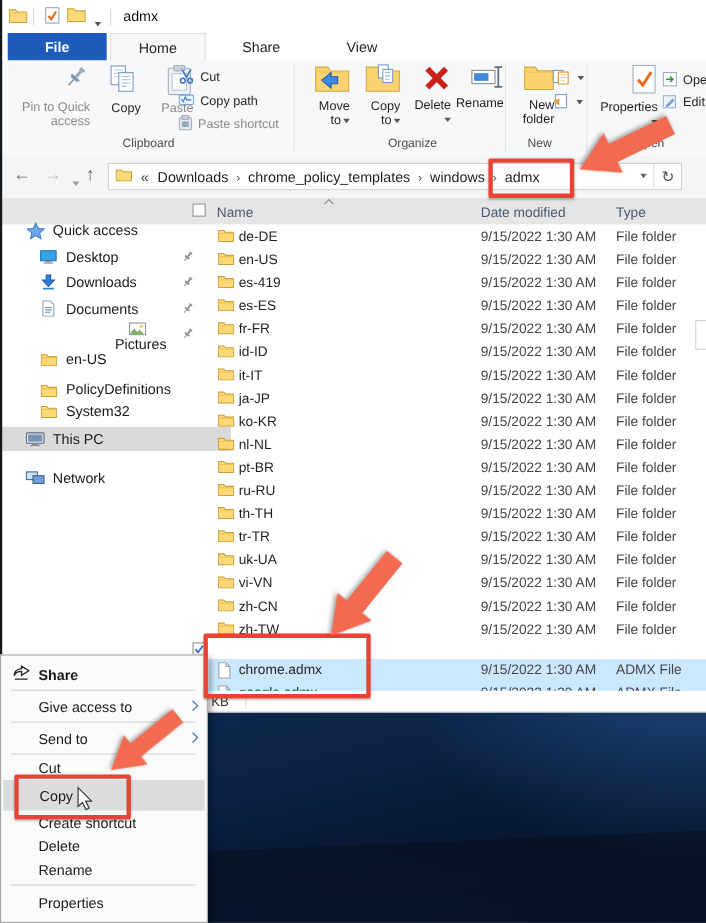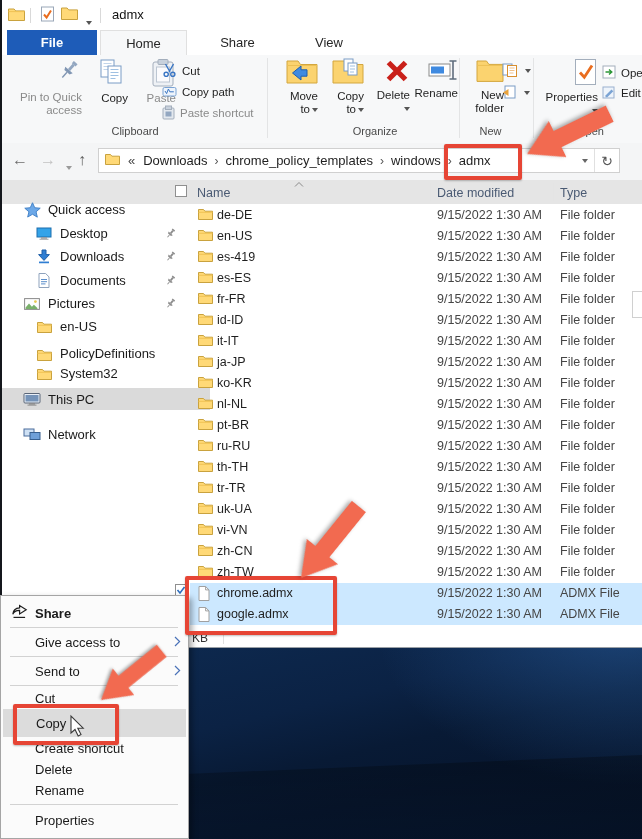--- a/index.html
+++ b/index.html
@@ -45,21 +45,21 @@
   .colsep{top:3px;width:1px;height:18px;background:#e4e4e4;}
   .cb{position:absolute;width:12px;height:12px;background:#fff;border:1px solid #8f8f8f;box-sizing:border-box;}
   
   .side-item{position:absolute;left:0;width:188px;height:21px;display:flex;align-items:center;font-size:13px;color:#1a1a1a;}
   .side-item .lbl{white-space:nowrap;}
   .side-item .ic{display:flex;width:20px;justify-content:center;margin-right:6px;}
   .side-item.sel{background:#dadada;height:22px;}
   .side-pin{position:absolute;left:166px;top:4px;}
   
   .row{position:absolute;left:190px;width:452px;height:21px;font-size:12.5px;color:#1f1f1f;}
-  .row.sel{background:#cce8ff;}
+  .row.sel{background:#cce8ff;margin-top:16px;}
   .row .ic{position:absolute;left:8px;top:3px;}
   .row .nm{position:absolute;left:27px;top:3px;white-space:nowrap;}
   .row .dt{position:absolute;left:247px;top:3px;color:#454545;}
   .row .tp{position:absolute;left:370px;top:3px;color:#454545;}
   
   .statusbar{left:0;top:628px;width:642px;height:20px;background:#fff;border-bottom:1px solid #9aa0a6;box-sizing:border-box;}
   .status-txt{left:192px;top:3px;font-size:12px;color:#333;}
   .status-sep{left:223px;top:3px;width:1px;height:13px;background:#e0e0e0;}
   
   .desktop{left:0;top:648px;width:642px;height:191px;
@@ -354,21 +354,21 @@
         <span class="lbl">Documents</span>
         <span class="side-pin"><svg width="10" height="11" viewBox="0 0 10 11">
             <g transform="rotate(40 5 5)">
               <rect x="3.4" y=".5" width="3.2" height="1.4" fill="#8c8c8c"></rect>
               <rect x="4.1" y="1.9" width="1.8" height="3.6" fill="#8c8c8c"></rect>
               <path d="M2.2 5.5h5.6l-.9 1.8H3.1z" fill="#8c8c8c"></path>
               <rect x="4.6" y="7.3" width=".9" height="3.2" fill="#8c8c8c"></rect>
             </g>
           </svg></span>
       </div>
-      <div class="side-item" style="top: 293px; padding-left: 22px;">
+      <div class="side-item" style="top: 293px; padding-left: 34px; flex-direction: column;">
         <span class="ic">
           <svg width="16" height="12">
             <rect x=".6" y=".6" width="14.8" height="10.8" fill="#fdfdfd" stroke="#8a8a8a"></rect>
             <path d="M1.6 9.6l3.4-4 2.9 3.2 2-2 3.5 3.3v.9H1.6z" fill="#79b06a"></path>
             <circle cx="11.4" cy="3.6" r="1.4" fill="#e8c94f"></circle>
           </svg>
         </span>
         <span class="lbl">Pictures</span>
         <span class="side-pin"><svg width="10" height="11" viewBox="0 0 10 11">
             <g transform="rotate(40 5 5)">

